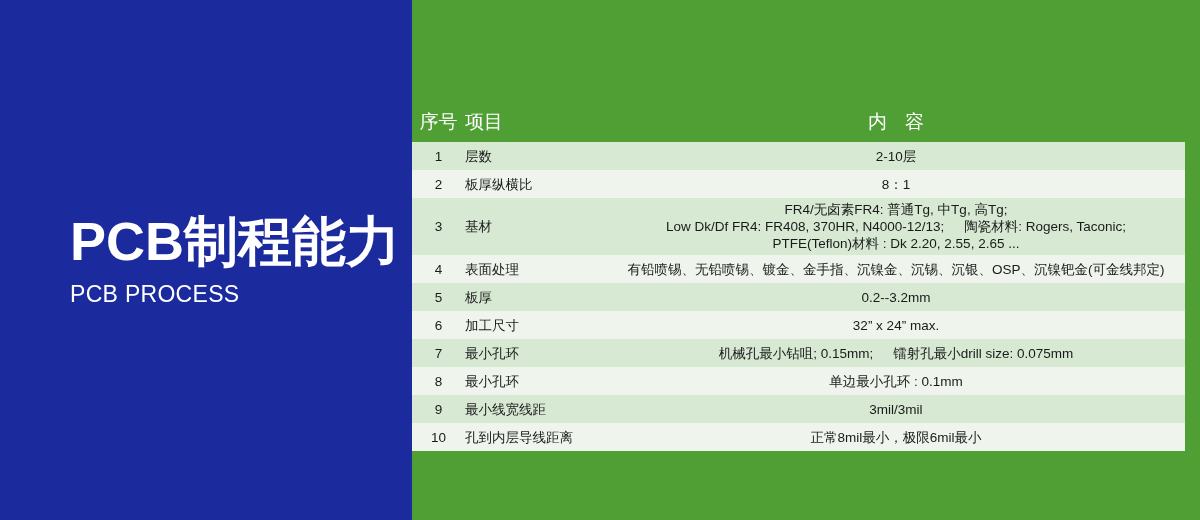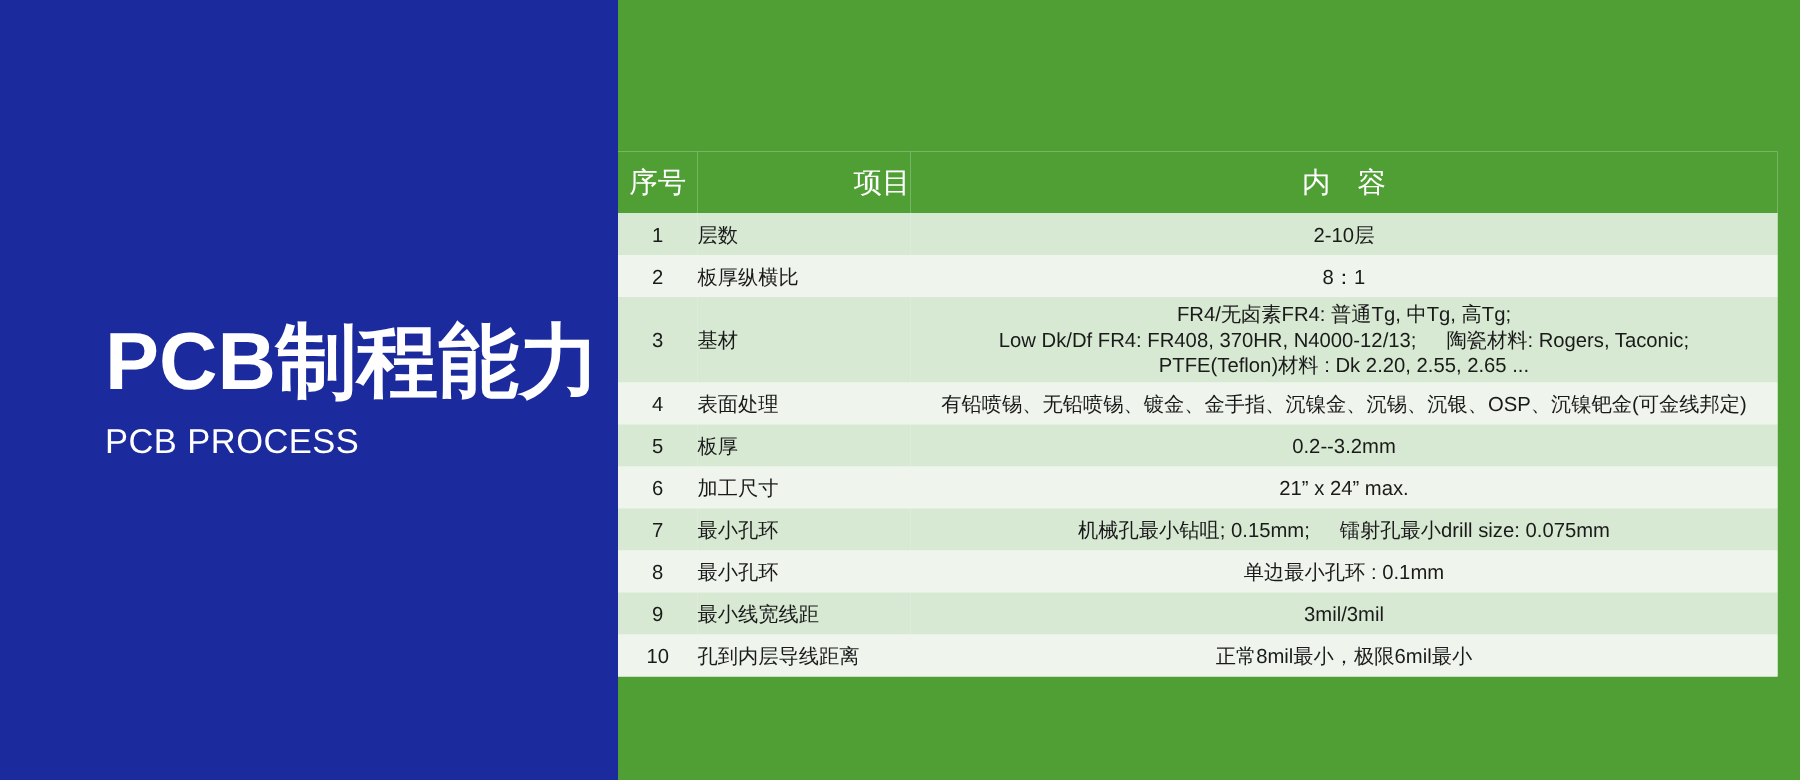--- a/index.html
+++ b/index.html
@@ -75,21 +75,21 @@
     background: #4f9f35;
     color: #ffffff;
     font-size: 19px;
     font-weight: normal;
     height: 41px;
     padding: 0;
     vertical-align: middle;
     border: 0;
   }
   th.h-no   { text-align: center; border-right: 1px solid #bfe0b2; }
-  th.h-item { text-align: right; border-right: 1px solid #bfe0b2; }
+  th.h-item { text-align: left; border-right: 1px solid #bfe0b2; }
   th.h-cont { text-align: center; }
   th.h-cont .sp { display: inline-block; width: 18px; }
 
   table.spec tbody td {
     font-size: 13.5px;
     color: #1a1a1a;
     padding: 0;
     border: 0;
     vertical-align: middle;
     line-height: 17px;
@@ -190,21 +190,21 @@
           <td class="c-item">板厚</td>
           <td class="c-cont">
             <span class="ln">0.2--3.2mm</span>
           </td>
         </tr>
 
         <tr class="even">
           <td class="c-no">6</td>
           <td class="c-item">加工尺寸</td>
           <td class="c-cont">
-            <span class="ln">21” x 24”   max.</span>
+            <span class="ln">32” x 24”   max.</span>
           </td>
         </tr>
 
         <tr class="odd">
           <td class="c-no">7</td>
           <td class="c-item">最小孔环</td>
           <td class="c-cont">
             <span class="ln"><span>机械孔最小钻咀; 0.15mm;</span><span class="gap"></span><span>镭射孔最小drill size: 0.075mm</span></span>
           </td>
         </tr>

